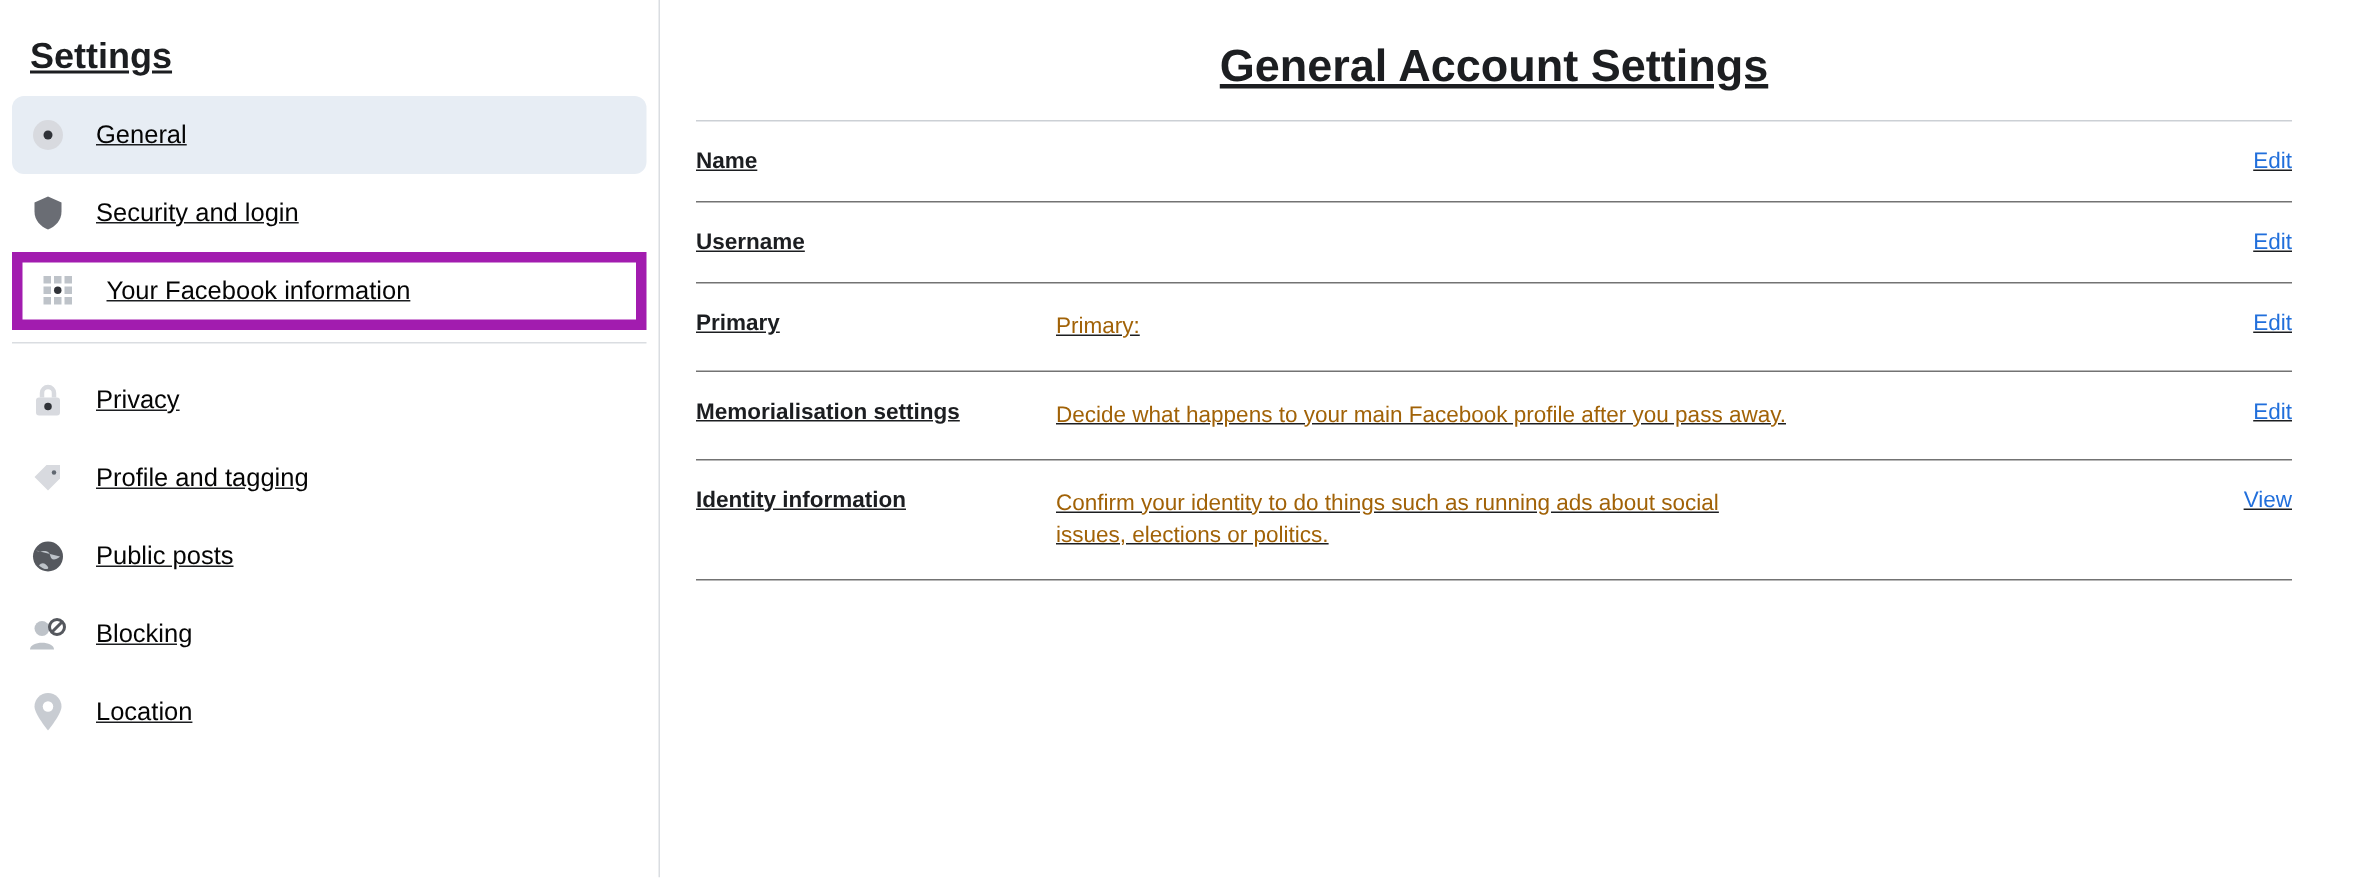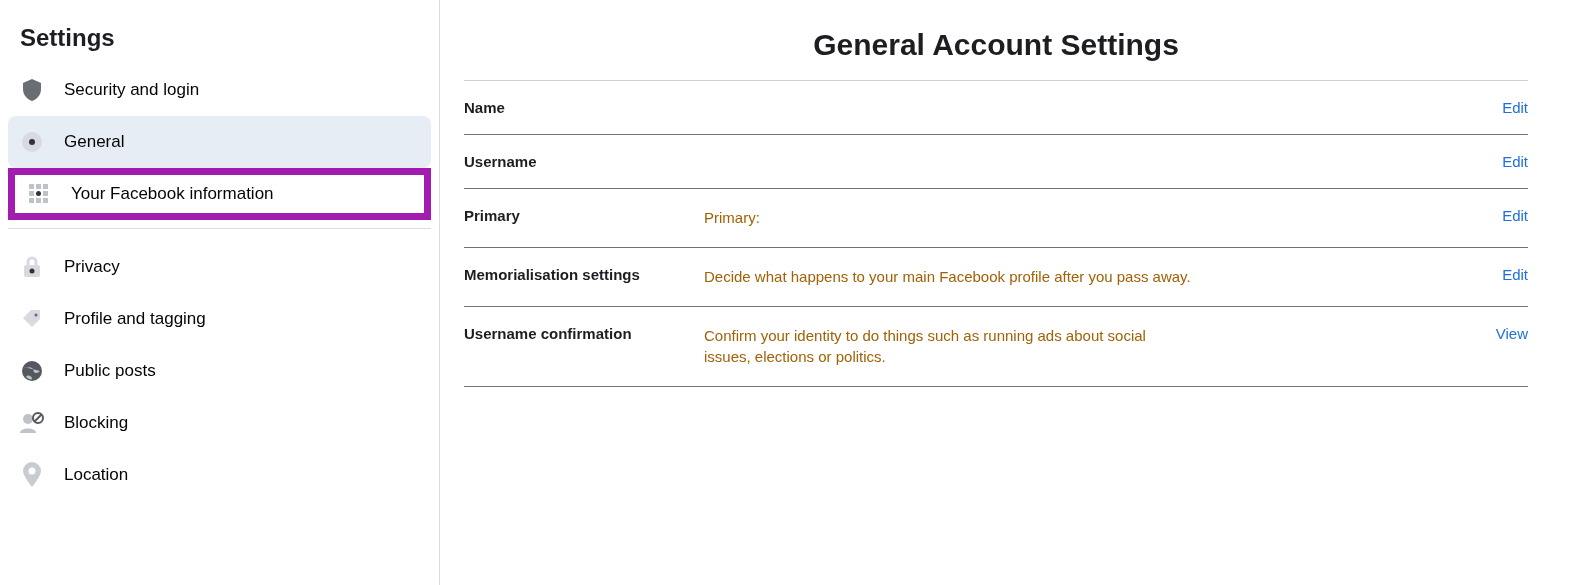--- a/index.html
+++ b/index.html
@@ -7,20 +7,21 @@
     margin: 0;
     font-family: Helvetica, Arial, sans-serif;
     color: #1c1e21;
     background: #fff;
     font-size: 15px;
   }
   .wrap {
     display: flex;
     width: 1552px;
     height: 585px;
+    text-decoration: underline;
   }
   .sidebar {
     width: 440px;
     border-right: 1px solid #dadde1;
     padding: 8px 8px 8px 8px;
   }
   .sidebar h1 {
     font-size: 24px;
     font-weight: 700;
     margin: 16px 8px 12px 12px;
@@ -95,36 +96,36 @@
   }
   svg { display: block; }
 </style>
 </head>
 <body>
 
 <div class="wrap">
   <nav class="sidebar">
     <h1>Settings</h1>
     <ul class="nav-list">
-      <li class="nav-item">
-        <span class="nav-icon">
-          <svg width="22" height="24" viewBox="0 0 22 24">
-              <path d="M11 1 L20 5 V11 C20 17 16 21 11 23 C6 21 2 17 2 11 V5 Z" fill="#6a6d74"></path>
-            </svg>
-        </span>
-        <span>Security and login</span>
-      </li>
       <li class="nav-item active">
         <span class="nav-icon">
           <svg width="24" height="24" viewBox="0 0 24 24">
               <circle cx="12" cy="12" r="10" fill="#d8dadf"></circle>
               <circle cx="12" cy="12" r="3" fill="#303338"></circle>
             </svg>
         </span>
         <span>General</span>
+      </li>
+      <li class="nav-item">
+        <span class="nav-icon">
+          <svg width="22" height="24" viewBox="0 0 22 24">
+              <path d="M11 1 L20 5 V11 C20 17 16 21 11 23 C6 21 2 17 2 11 V5 Z" fill="#6a6d74"></path>
+            </svg>
+        </span>
+        <span>Security and login</span>
       </li>
       <li class="nav-item highlight">
         <span class="nav-icon">
           <svg width="22" height="22" viewBox="0 0 22 22">
             <rect x="1" y="1" width="5" height="5" fill="#bec3c9"></rect>
               <rect x="8" y="1" width="5" height="5" fill="#bec3c9"></rect>
               <rect x="15" y="1" width="5" height="5" fill="#bec3c9"></rect>
             <rect x="1" y="8" width="5" height="5" fill="#bec3c9"></rect>
               <circle cx="10.5" cy="10.5" r="2.5" fill="#303338"></circle>
               <rect x="15" y="8" width="5" height="5" fill="#bec3c9"></rect>
@@ -212,20 +213,20 @@
         <a class="row-action">Edit</a>
       </div>
 
       <div class="row">
         <div class="row-label">Memorialisation settings</div>
         <div class="row-desc">Decide what happens to your main Facebook profile after you pass away.</div>
         <a class="row-action">Edit</a>
       </div>
 
       <div class="row">
-        <div class="row-label">Username confirmation</div>
+        <div class="row-label">Identity information</div>
         <div class="row-desc" style="max-width:500px">Confirm your identity to do things such as running ads about social issues, elections or politics.</div>
         <a class="row-action">View</a>
       </div>
 
     </div>
   </main>
 </div>
 
 </body></html>

